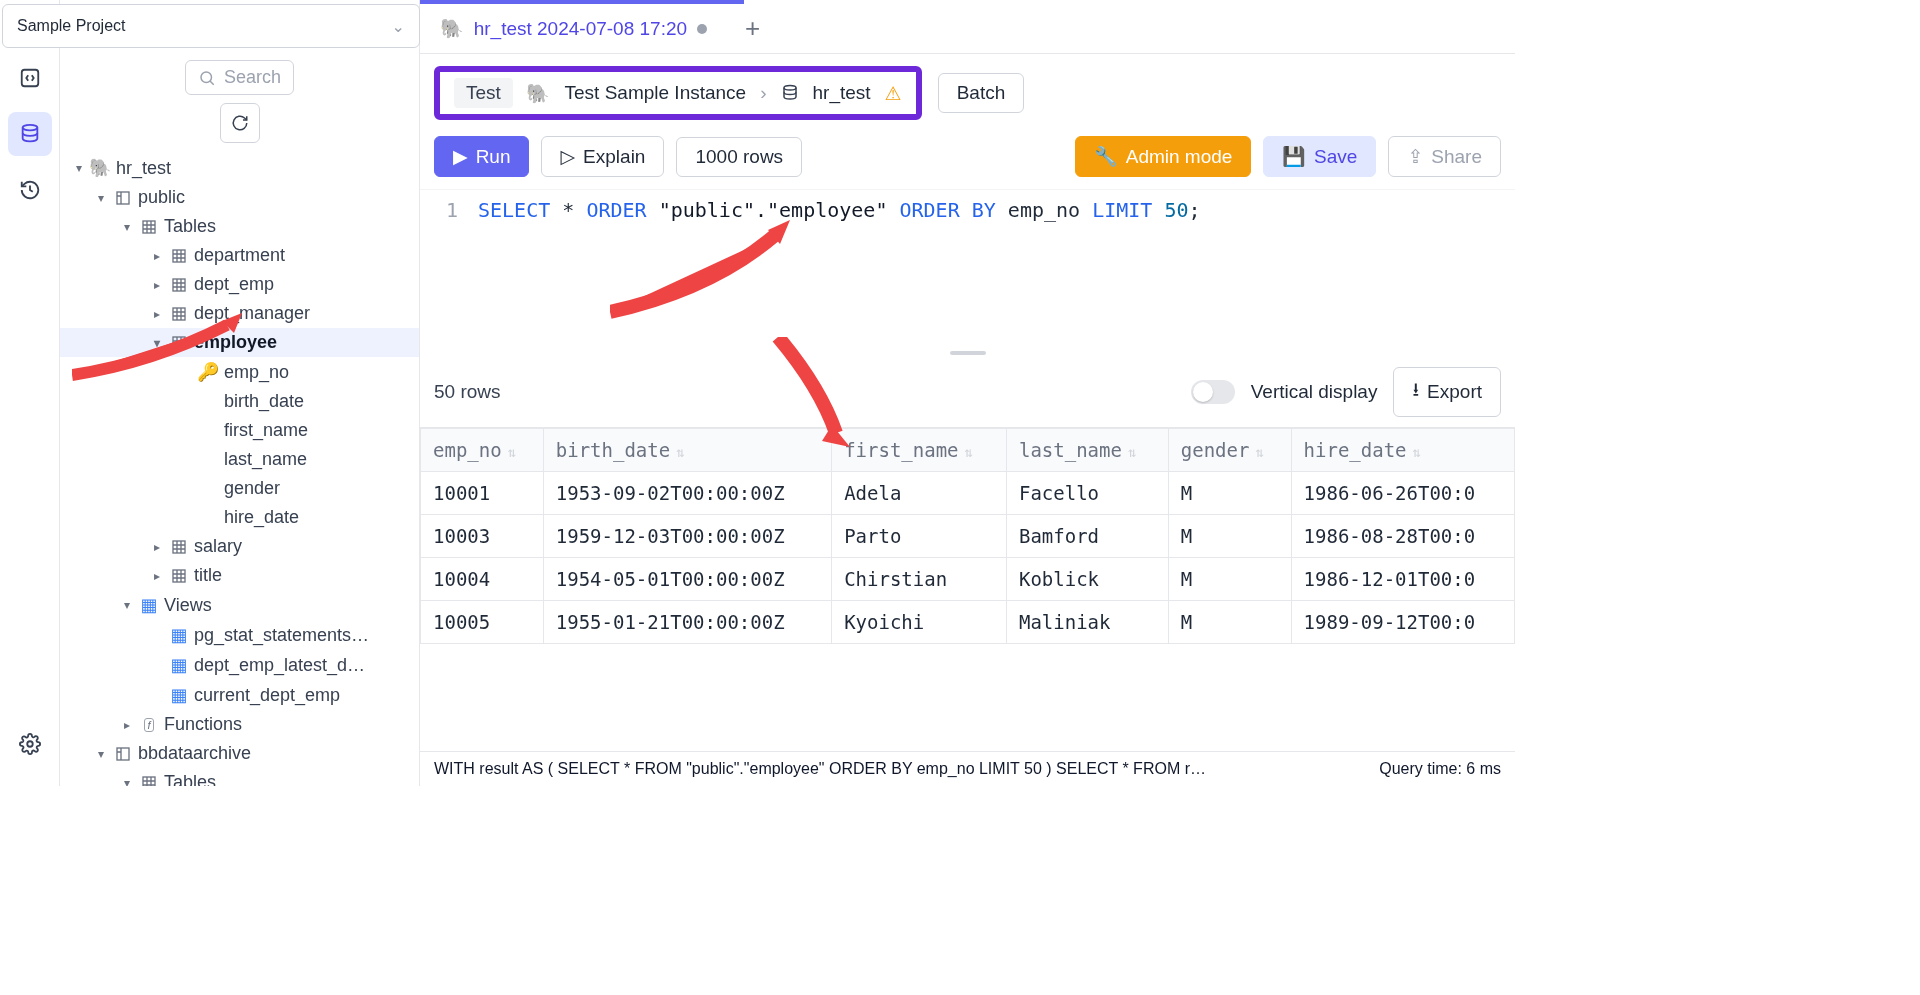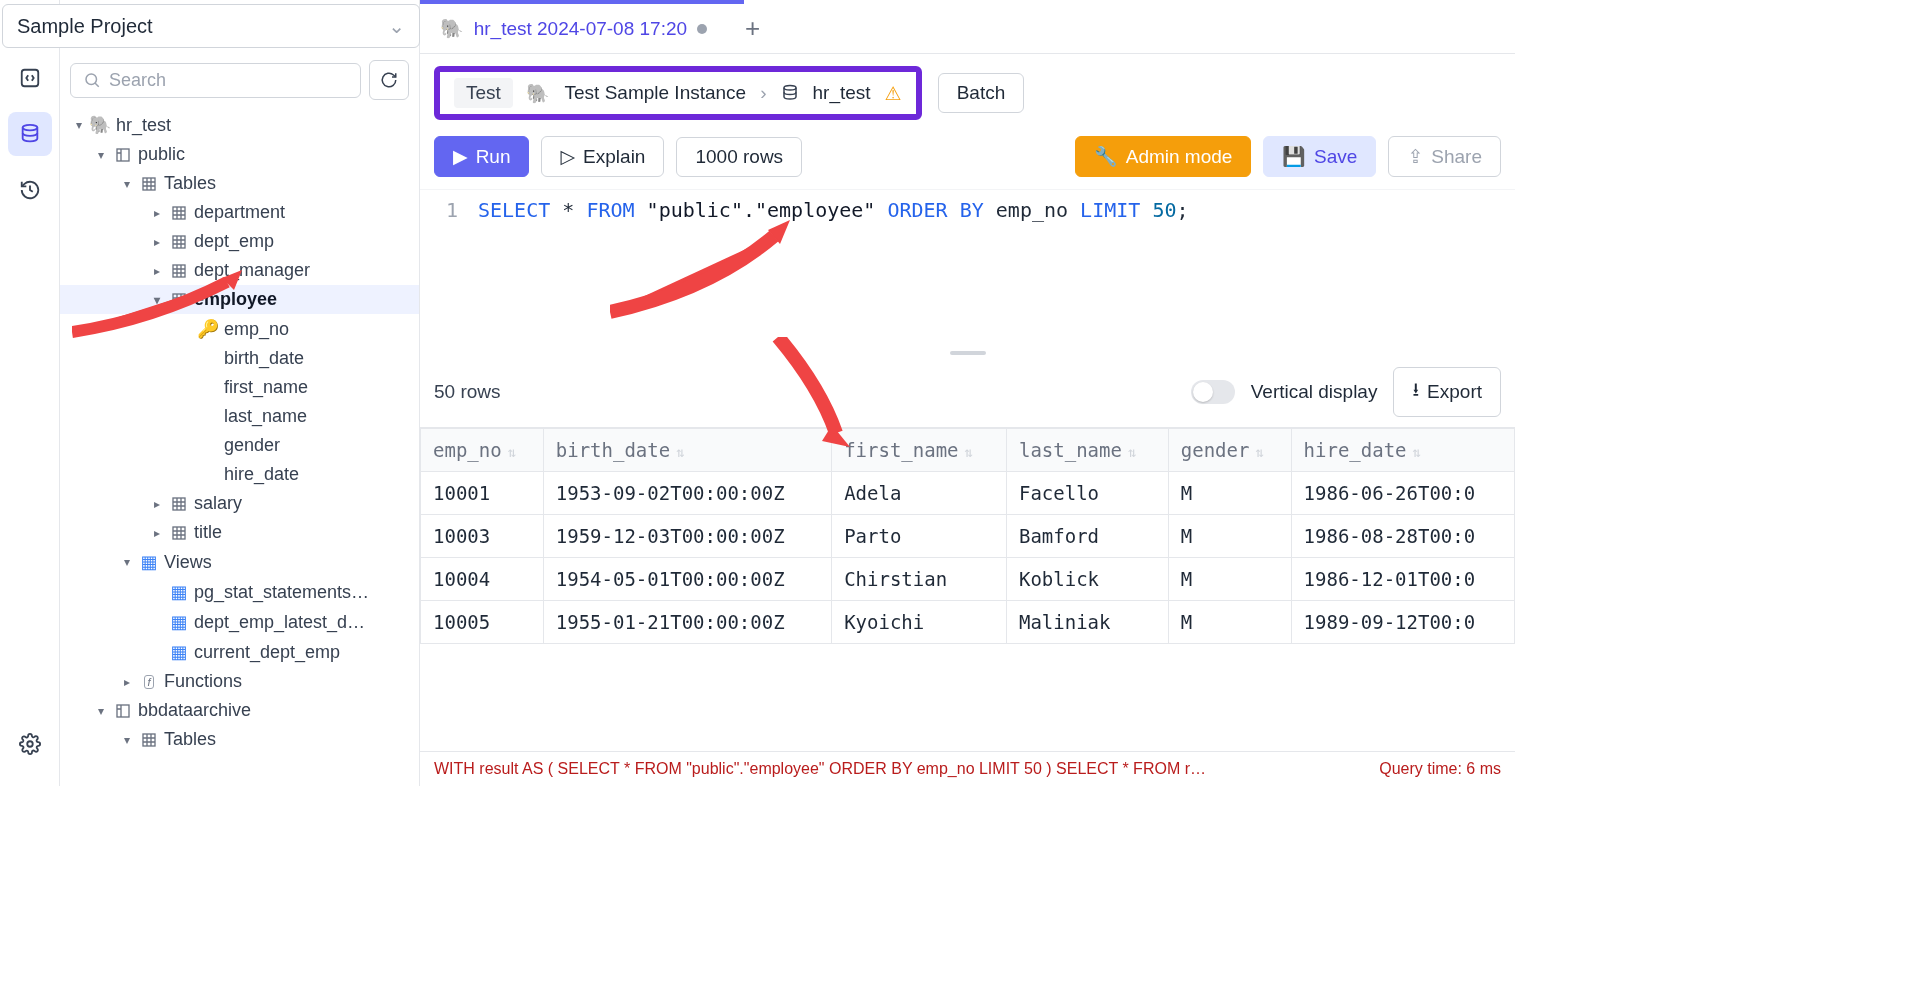--- a/index.html
+++ b/index.html
@@ -8,22 +8,22 @@
 .app { display: flex; height: 786px; width: 1515px; }
 
 
 .rail { width: 60px; border-right: 1px solid #e5e7eb; display: flex; flex-direction: column; align-items: center; padding-top: 56px; gap: 12px; position: relative; }
 .rail-item { width: 44px; height: 44px; display:flex; align-items:center; justify-content:center; border-radius:8px; cursor:pointer; color:#374151; }
 .rail-item.active { background:#e0e7ff; color:#4f46e5; }
 .rail-bottom { margin-top:auto; margin-bottom:20px; }
 
 
 .sidebar { width: 360px; border-right:1px solid #e5e7eb; display:flex; flex-direction:column; position: relative; }
-.project-select { position:absolute; top:4px; left:-58px; width:418px; height:44px; border:1px solid #d1d5db; border-radius:6px; display:flex; align-items:center; padding:0 14px; justify-content:space-between; font-size:20px; background:#fff; z-index:5; }
-.search-row { display:flex; gap:8px; padding:60px 10px 10px 10px; align-items:center; }
+.project-select { position:absolute; top:4px; left:-58px; width:418px; height:44px; border:1px solid #d1d5db; border-radius:6px; display:flex; align-items:center; padding:0 14px; justify-content:space-between; font-size:16px; background:#fff; z-index:5; }
+.search-row { display:flex; gap:8px; padding:60px 10px 10px 10px; align-items:center;flex-direction:column; }
 .search-box { flex:1; display:flex; align-items:center; gap:8px; border:1px solid #d1d5db; border-radius:6px; padding:6px 12px; color:#9ca3af; font-size:18px; }
 .refresh-btn { width:40px; height:40px; display:flex; align-items:center; justify-content:center; border:1px solid #d1d5db; border-radius:6px; }
 
 .tree { flex:1; overflow:auto; font-size:18px; color:#374151; }
 .node { display:flex; align-items:center; gap:6px; padding:4px 0; white-space:nowrap; cursor:pointer; }
 .node .chev { width:14px; display:inline-flex; justify-content:center; color:#6b7280; font-size:12px; }
 .node .ico { width:18px; display:inline-flex; justify-content:center; color:#6b7280; }
 .node.selected { background:#eef2ff; font-weight:600; color:#111827; }
 .indent-0{padding-left:12px}.indent-1{padding-left:34px}.indent-2{padding-left:60px}.indent-3{padding-left:90px}.indent-4{padding-left:120px}
 
@@ -62,21 +62,21 @@
 .results-bar .spacer{flex:1}
 .switch { width:44px; height:24px; background:#e5e7eb; border-radius:999px; position:relative; }
 .switch::after { content:""; position:absolute; width:20px; height:20px; background:#fff; border-radius:999px; top:2px; left:2px; box-shadow:0 1px 2px rgba(0,0,0,.2);}
 
 .results { flex:1; overflow:auto; border-top:1px solid #e5e7eb; }
 table { border-collapse:collapse; width:100%; font-family: ui-monospace, Menlo, Consolas, monospace; font-size:19px; }
 th, td { border:1px solid #e5e7eb; padding:10px 12px; text-align:left; white-space:nowrap; }
 th { background:#f9fafb; color:#6b7280; font-weight:500; }
 .sort-ico { color:#d1d5db; margin-left:6px; font-size:14px; }
 
-.status { border-top:1px solid #e5e7eb; display:flex; padding:8px 14px; color:#b91c1c; font-size:16px; }
+.status { border-top:1px solid #e5e7eb; display:flex; padding:8px 14px; color:#0f172a; font-size:16px; }
 .status .spacer{flex:1}
 
 
 .arrow { position:absolute; pointer-events:none; }
 svg.arrow path, svg.arrow polygon { fill:#ef4444; }
 
 .pg-ico { color:#6366f1; }
 .warn-ico { color:#f59e0b; }
 .key-ico { color:#eab308; }
 .view-ico { color:#3b82f6; }
@@ -382,21 +382,21 @@
           <span>Save</span>
         </div>
       <div class="btn muted">
           <span>⇪</span>
           <span>Share</span>
         </div>
     </div>
 
     <div class="editor">
       <div class="gutter">1</div>
-      <div class="code"><span class="kw">SELECT</span> <span>*</span> <span class="kw">FROM</span> <span class="str">"public"."employee"</span> <span class="kw">ORDER BY</span> <span>emp_no</span> <span class="kw">LIMIT</span> <span class="num">50</span><span>;</span></div>
+      <div class="code"><span class="kw">SELECT</span> <span>*</span> <span class="kw">ORDER</span> <span class="str">"public"."employee"</span> <span class="kw">ORDER BY</span> <span>emp_no</span> <span class="kw">LIMIT</span> <span class="num">50</span><span>;</span></div>
       <svg class="arrow" style="left:190px; top:30px" width="180" height="100">
           <polygon points="158,10 180,0 170,24"></polygon>
           <path d="M0 92 Q100 70 164 16" stroke="#ef4444" stroke-width="14" fill="none"></path>
         </svg>
     </div>
 
     <div class="splitter"></div>
 
     <div class="results-bar" style="position:relative">
       <span style="color:#374151;font-size:19px">50 rows</span>

